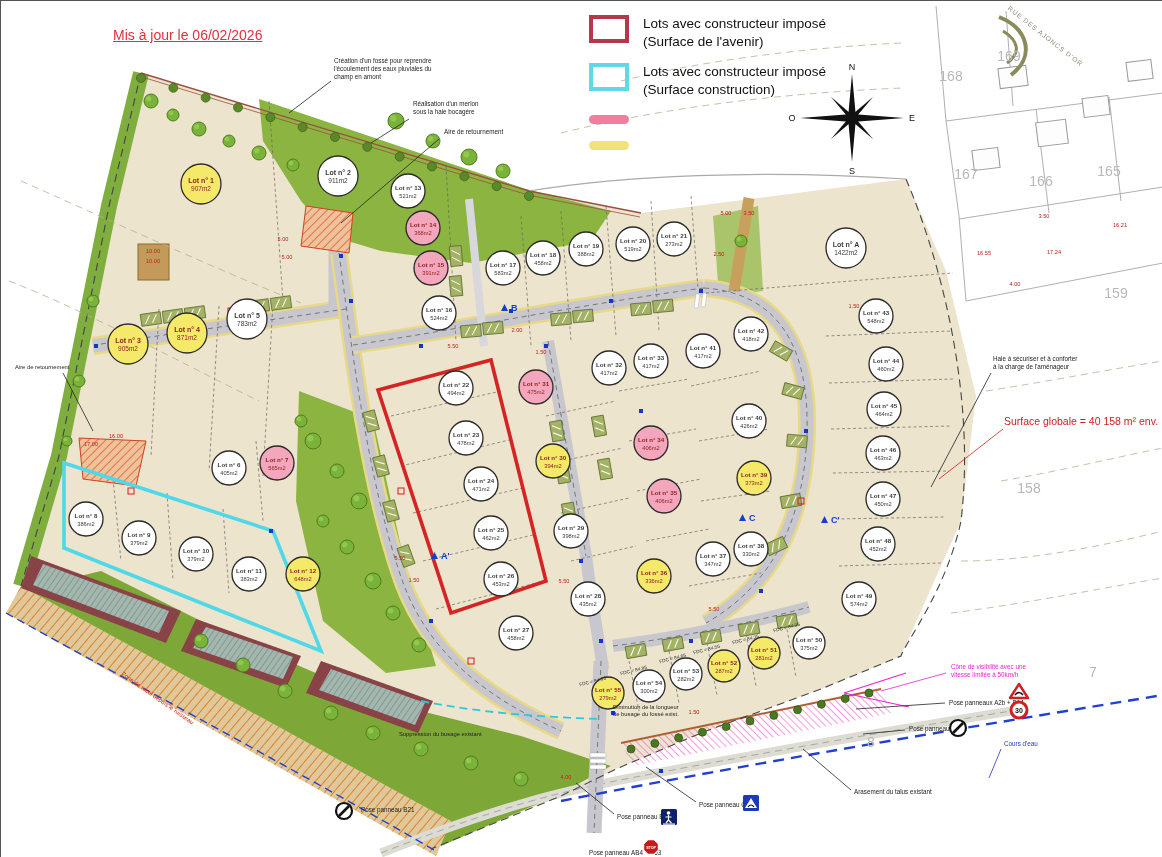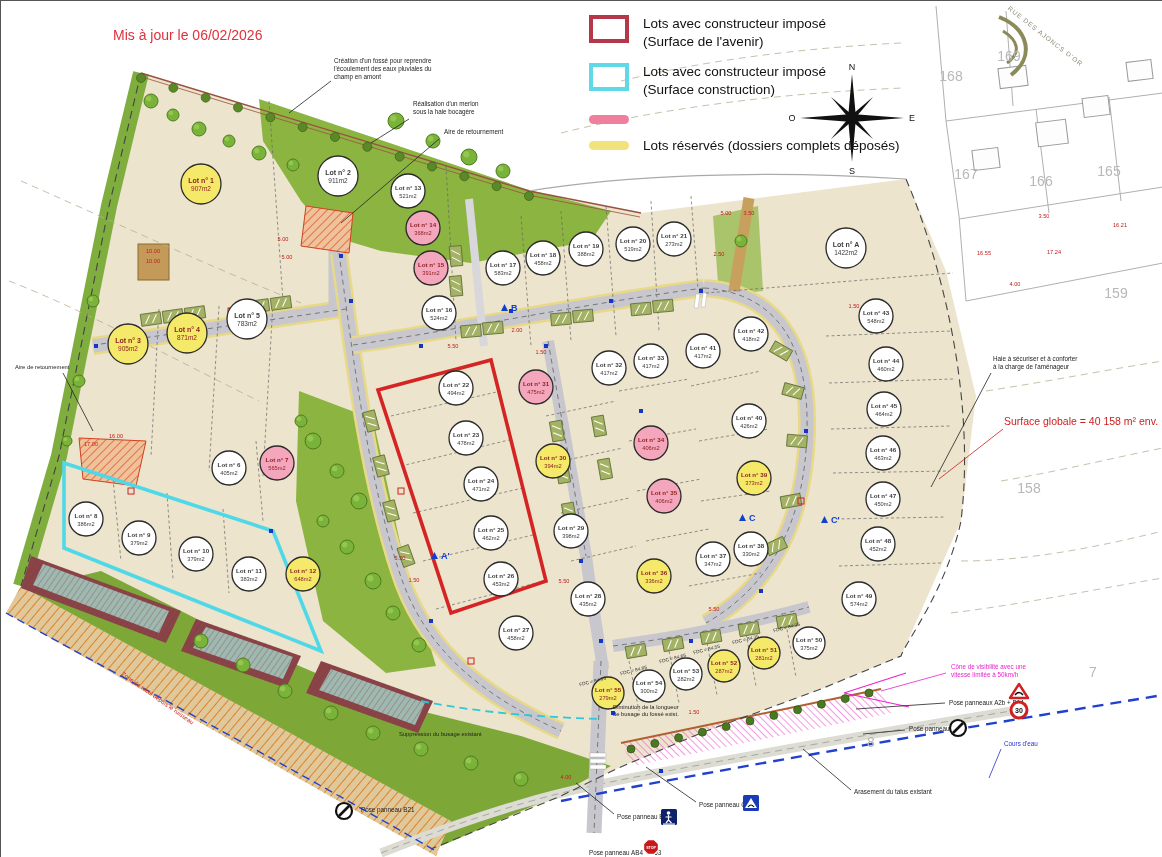--- a/index.html
+++ b/index.html
@@ -1,19 +1,19 @@
 <!DOCTYPE html>
 <html><head>
 <meta charset="utf-8">
 <style>
   html,body{margin:0;padding:0;background:#888;}
   .canvas{position:relative;width:1162px;height:857px;background:#ffffff;border:1px solid #555;
           font-family:"Liberation Sans",sans-serif;overflow:hidden;}
   svg{position:absolute;left:0;top:0;}
-  .updated{position:absolute;left:112px;top:26px;font-size:14px;color:#e0303c;font-weight:500;}
+  .updated{position:absolute;left:112px;top:26px;font-size:14px;color:#e0303c;font-weight:500;text-decoration:underline;}
   .legend{position:absolute;left:560px;top:14px;display:flex;flex-direction:column;gap:13px;width:360px;}
   .lg-item{display:flex;align-items:flex-start;gap:14px;padding-left:28px;}
   .lg-text{font-size:13.5px;line-height:1.3;color:#111;}
   .sw{flex:0 0 auto;display:block;}
   .sw.outline{width:32px;height:20px;border:4px solid #000;background:transparent;}
   .sw.blob{width:40px;height:9px;border-radius:5px;margin-top:4px;}
   text{font-family:"Liberation Sans",sans-serif;}
 </style>
 </head>
 <body>
@@ -930,17 +930,16 @@
   </div>
   <div class="lg-item">
     <span class="sw outline" style="border-color: rgb(95, 216, 232);"></span>
     <span class="lg-text"><span>Lots avec constructeur imposé</span><br><span>(Surface construction)</span></span>
   </div>
   <div class="lg-item">
     <span class="sw blob" style="background: rgb(240, 127, 157);"></span>
   </div>
   <div class="lg-item">
     <span class="sw blob" style="background: rgb(242, 226, 124);"></span>
-    <span class="lg-text"><span>Lots réservés (dossiers complets déposés)</span></span>
   </div>
 </div>
 
 </div>
 
 </body></html>

